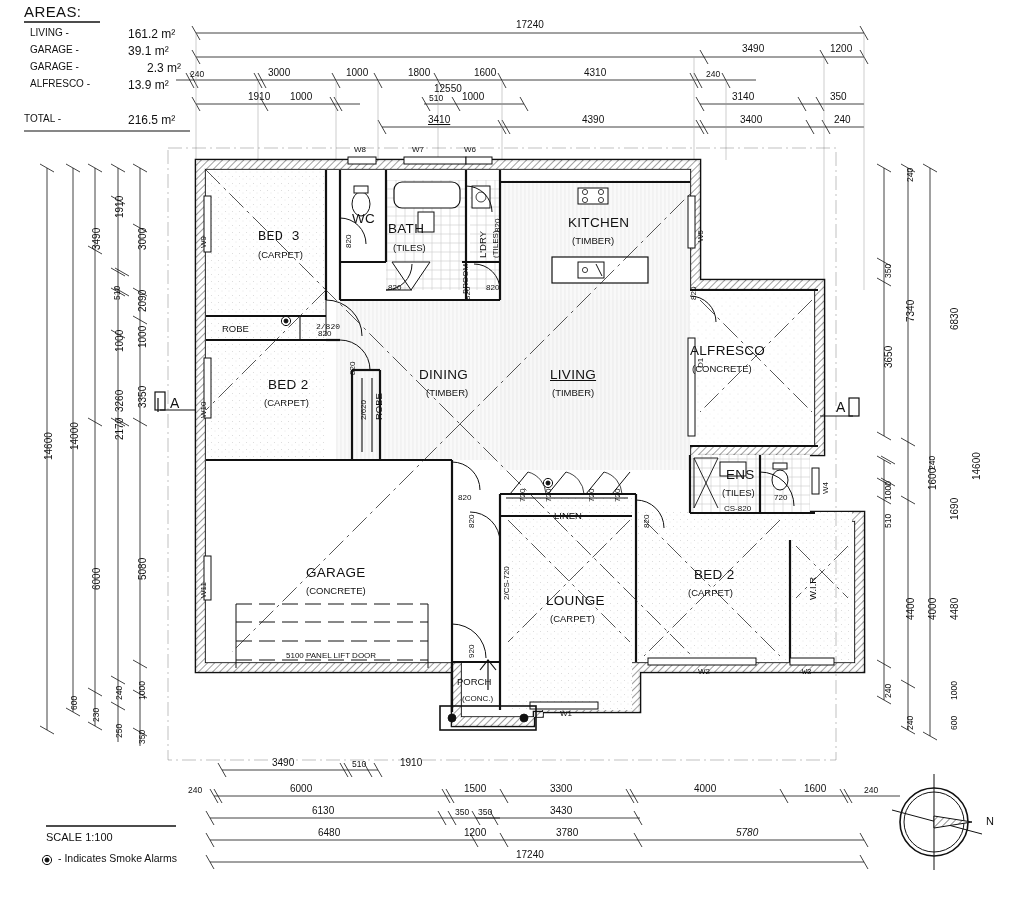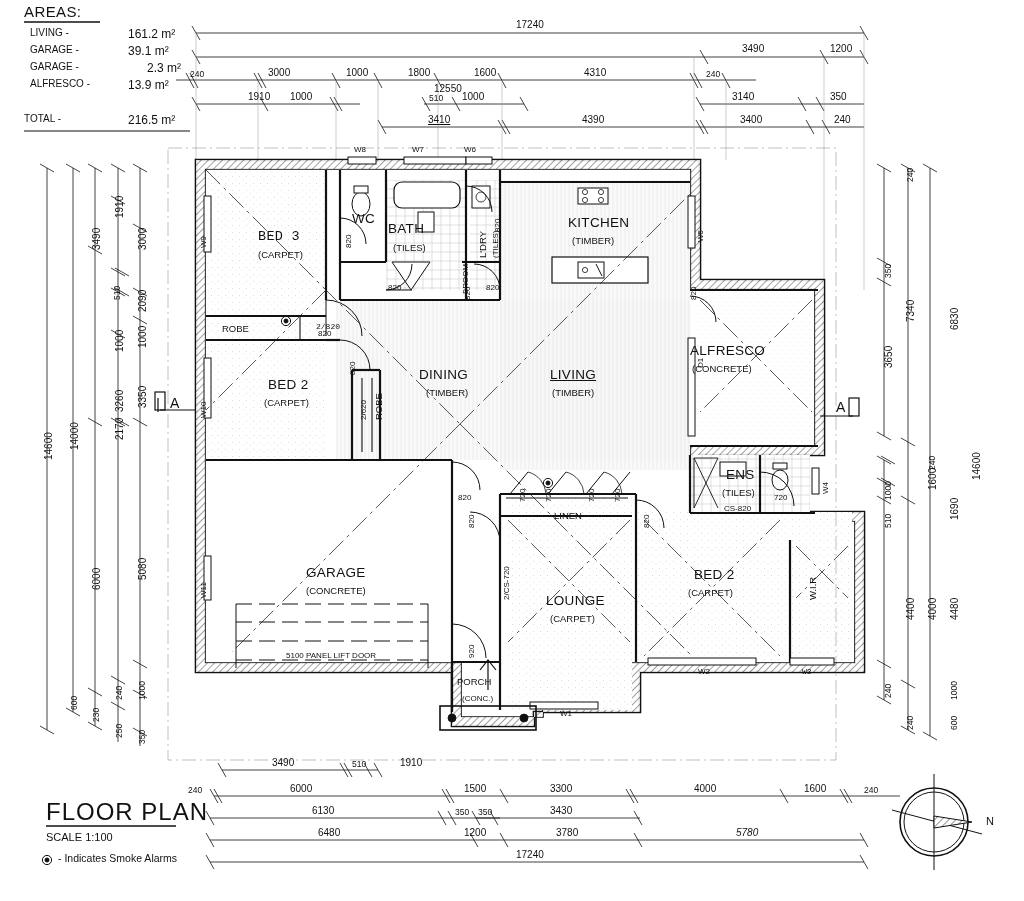--- a/index.html
+++ b/index.html
@@ -600,19 +600,18 @@
 <div class="vt win" style="left:200px;top:418px;">W10</div>
 <div class="vt win" style="left:200px;top:598px;">W11</div>
 <div class="t win" style="left:560px;top:710px;">W1</div>
 <div class="t win" style="left:698px;top:668px;">W2</div>
 <div class="t win" style="left:802px;top:668px;font-family:Liberation Mono, monospace;">W3</div>
 <div class="vt win" style="left:822px;top:494px;">W4</div>
 
 <div class="t sect" style="left:170px;top:396px;">A</div>
 <div class="t sect" style="left:836px;top:400px;">A</div>
 
-<div class="t title-main" style="left:46px;top:800px;">FLOOR PLAN</div>
 <div class="t title-sub" style="left:46px;top:832px;">SCALE 1:100</div>
 <div class="t title-note" style="left:58px;top:853px;">- Indicates Smoke Alarms</div>
 
 <div class="t compass-n" style="left:986px;top:816px;">N</div>
 
 </div>
 
 </body></html>

